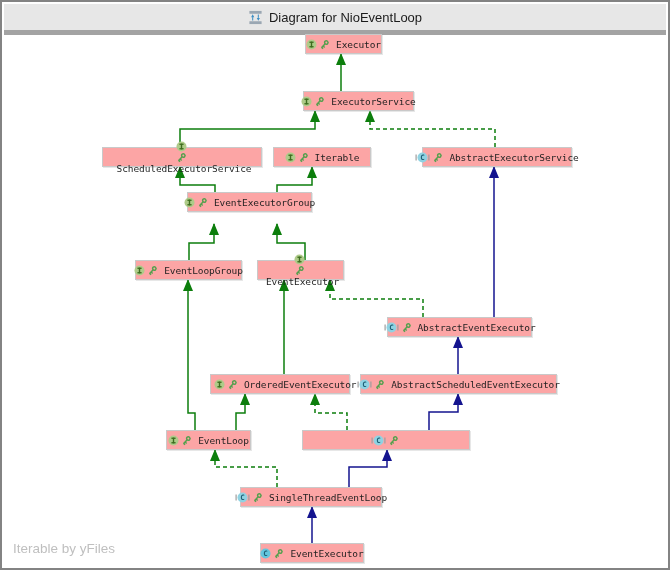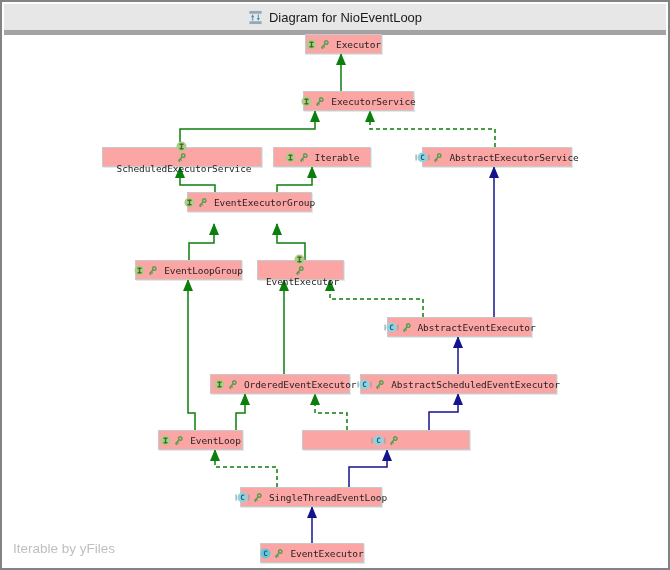--- a/index.html
+++ b/index.html
@@ -317,21 +317,21 @@
               <g transform="rotate(42 5.5 5.5)" stroke="#55a04e" fill="none" stroke-width="1.5">
                 <circle cx="5.5" cy="2.8" r="1.7"></circle>
                 <line x1="5.5" y1="4.5" x2="5.5" y2="10"></line>
                 <line x1="5.5" y1="7.6" x2="7.6" y2="7.6"></line>
                 <line x1="5.5" y1="9.6" x2="7.2" y2="9.6"></line>
               </g>
             </svg>
           </span>
           <span class="nlabel">AbstractScheduledEventExecutor</span>
         </div>
-        <div class="node" style="left: 156px; top: 428px; width: 85px;">
+        <div class="node" style="left: 164px; top: 428px; width: 85px;">
           <span class="nicon">
             <svg width="11" height="11" viewBox="0 0 11 11">
               <circle cx="5.5" cy="5.5" r="5" fill="#aecb89"></circle>
               <rect x="3.4" y="2.6" width="4.2" height="1.3" fill="#3e6d1f"></rect>
               <rect x="4.8" y="2.6" width="1.4" height="5.8" fill="#3e6d1f"></rect>
               <rect x="3.4" y="7.1" width="4.2" height="1.3" fill="#3e6d1f"></rect>
             </svg>
           </span>
           <span class="nicon">
             <svg width="11" height="11" viewBox="0 0 11 11">

